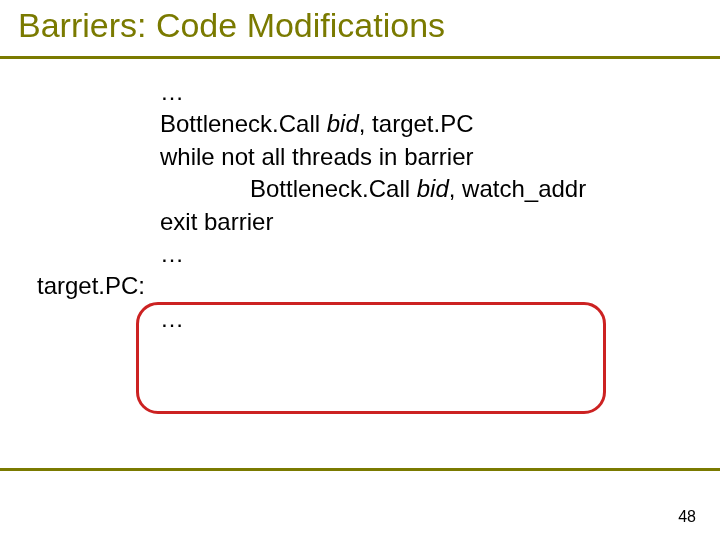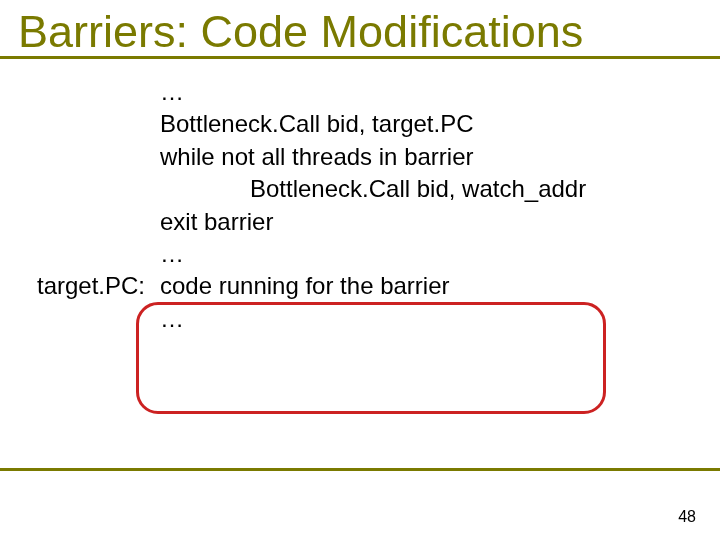--- a/index.html
+++ b/index.html
@@ -15,21 +15,21 @@
   .slide {
     position: relative;
     width: 720px;
     height: 540px;
     box-sizing: border-box;
   }
   .title {
     position: absolute;
     left: 18px;
     top: 6px;
-    font-size: 45px;
+    font-size: 34px;
     color: #7a7a00;
     font-family: Arial, Helvetica, sans-serif;
   }
   .title-underline {
     position: absolute;
     left: 0;
     top: 56px;
     width: 720px;
     height: 0;
     border-top: 3px solid #7a7a00;
@@ -72,21 +72,21 @@
     border-radius: 22px;
     box-sizing: border-box;
   }
   .page-num {
     position: absolute;
     right: 24px;
     bottom: 14px;
     font-size: 16px;
     color: #000;
   }
-  .bid { }
+  .bid { font-style: italic; }
 </style>
 </head>
 <body>
 
 <div class="slide">
   <div class="title">Barriers: Code Modifications</div>
   <div class="title-underline"></div>
 
   <div class="content">
 
@@ -120,21 +120,20 @@
       <div class="body-col">exit barrier</div>
     </div>
 
     <div class="row">
       <div class="label-col"></div>
       <div class="body-col">…</div>
     </div>
 
     <div class="row">
       <div class="label-col">target.PC:</div>
-      <div class="body-col">code running for the barrier</div>
     </div>
 
     <div class="row">
       <div class="label-col"></div>
       <div class="body-col">…</div>
     </div>
 
 
   </div>
 

